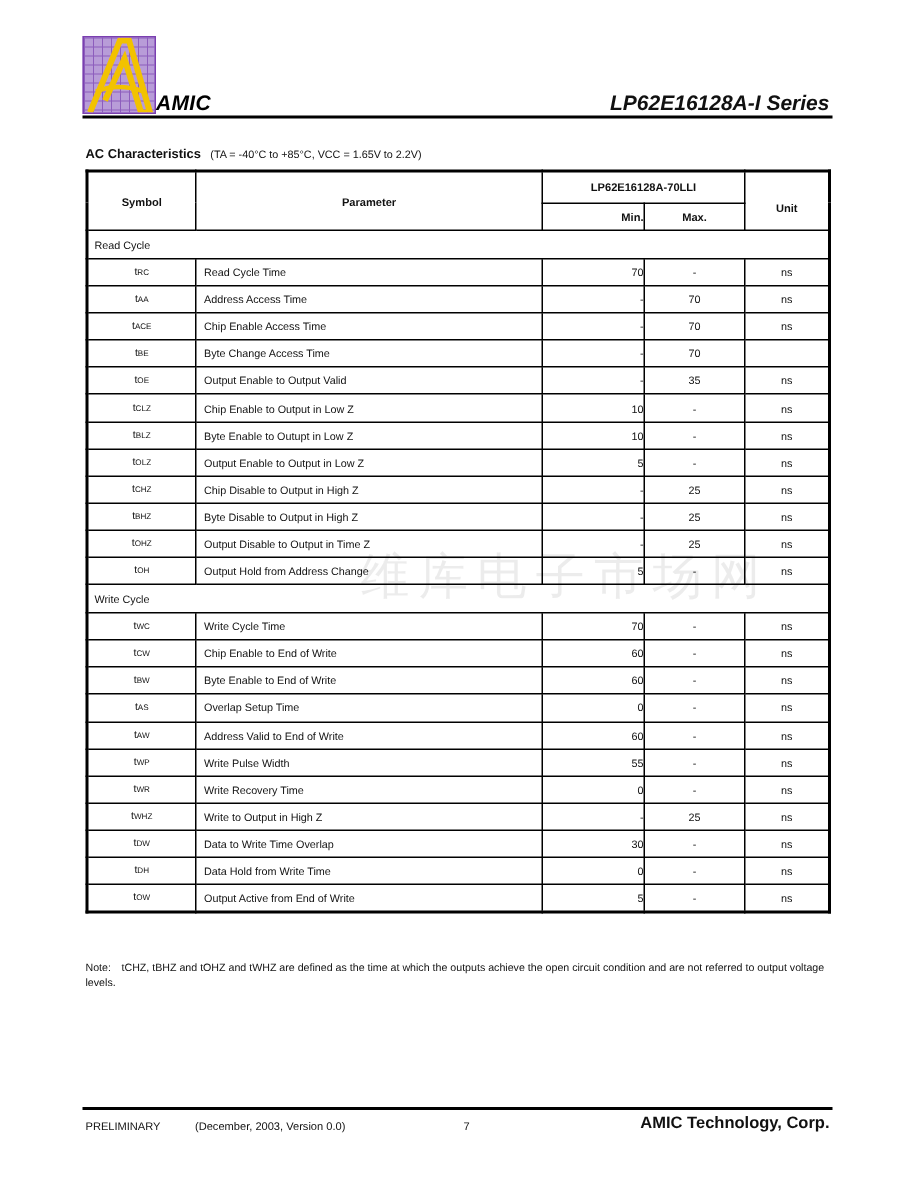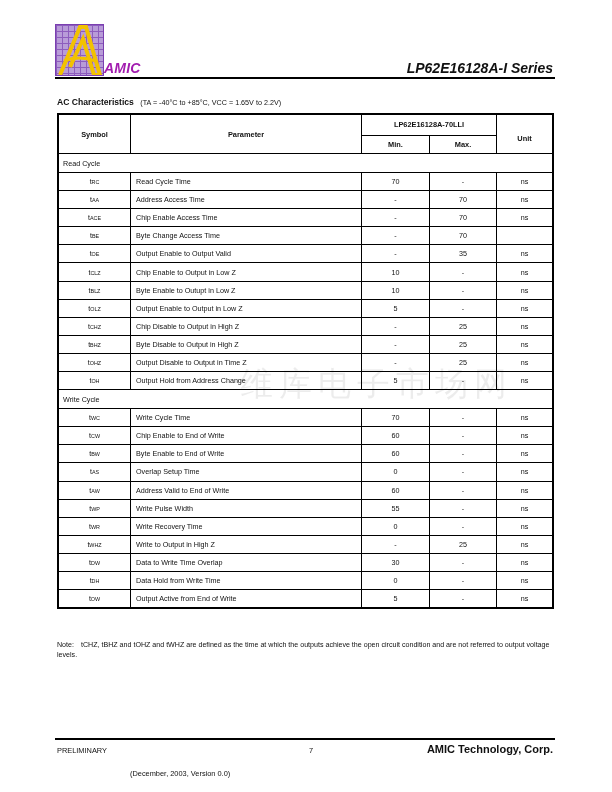--- a/index.html
+++ b/index.html
@@ -7,46 +7,46 @@
          font-family:"Liberation Sans", sans-serif; color:#111; }
   .logo { position:absolute; left:55px; top:24px; width:47px; height:50px;
           background:#b89cd8; border:1px solid #7a3fb0; overflow:hidden; }
   .logo .grid { position:absolute; inset:0;
      background-image:
        linear-gradient(#6a2aa8 1px, transparent 1px),
        linear-gradient(90deg, #6a2aa8 1px, transparent 1px);
      background-size:6px 6px; opacity:.55; }
   .logo svg { position:absolute; left:0; top:0; }
   .brand { position:absolute; left:104px; top:60px; font-weight:bold; font-style:italic;
-           color:#a21caf; font-size:14px; letter-spacing:.2px; }
+           color:#000000; font-size:14px; letter-spacing:.2px; }
   .series { position:absolute; right:59px; top:60px; font-weight:bold; font-style:italic;
             font-size:14px; color:#111; }
   .hrule { position:absolute; left:55px; width:500px; height:2px; background:#000; }
   .section-title { position:absolute; left:57px; top:97px; font-size:8.4px; }
   .section-title b { font-size:8.6px; }
   .section-title .cond { font-size:7.2px; margin-left:4px; }
   table.ac { position:absolute; left:57px; top:113px; width:497px; border-collapse:collapse;
              font-size:7.2px; border:2px solid #000; }
   table.ac td, table.ac th { border:1px solid #000; padding:0; height:17.1px; }
   table.ac th { font-weight:bold; font-size:7.4px; }
   table.ac .h1 th { height:19px; }
   table.ac .h2 th { height:17px; }
   .c-sym { width:71px; text-align:center; font-size:6px; }
   .c-par { width:225px; text-align:left; padding-left:5px !important; }
-  .c-min { width:67px; text-align:center; }
+  .c-min { width:67px; text-align:right; }
   .c-max { width:66px; text-align:center; }
   .c-unit { text-align:center; }
   td.section { text-align:left; padding-left:4px !important; height:18px !important; }
   .note { position:absolute; left:57px; top:641px; width:500px; font-size:7.1px; line-height:9.5px; }
   .note .lbl { display:inline-block; width:24px; }
   .watermark { position:absolute; left:240px; top:362px; font-family:Liberation Mono, monospace;
                font-size:33px; color:#000; opacity:.07; letter-spacing:6px; pointer-events:none; }
   .footer { position:absolute; top:746px; font-size:7.4px; }
   .f-left { left:57px; }
-  .f-date { left:130px;margin-top:23px; }
+  .f-date { left:130px; }
   .f-page { left:309px; }
   .f-corp { right:59px; font-weight:bold; font-size:11px; top:743px; }
 </style>
 </head>
 <body>
 
 <div class="logo">
   <div class="grid"></div>
   <svg width="47" height="50" viewBox="0 0 47 50">
     <path d="M4 50 L24 2 L30 2 L44 50 L38 50 L27 14 L14 42" fill="none" stroke="#f2c200" stroke-width="4"></path>

